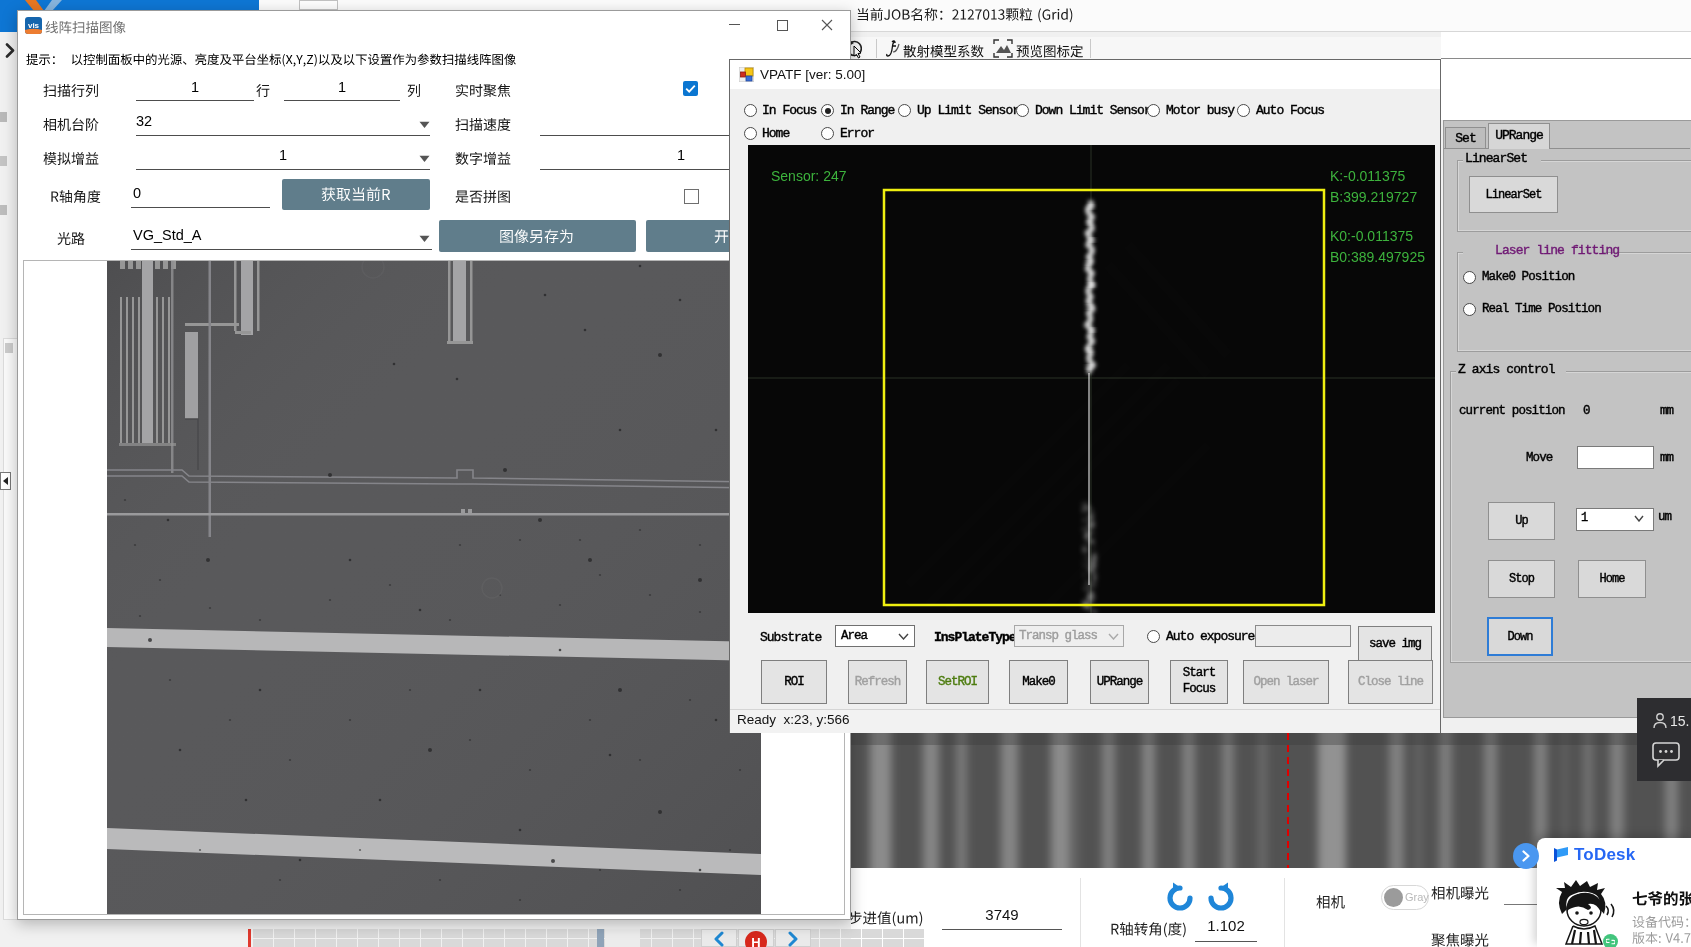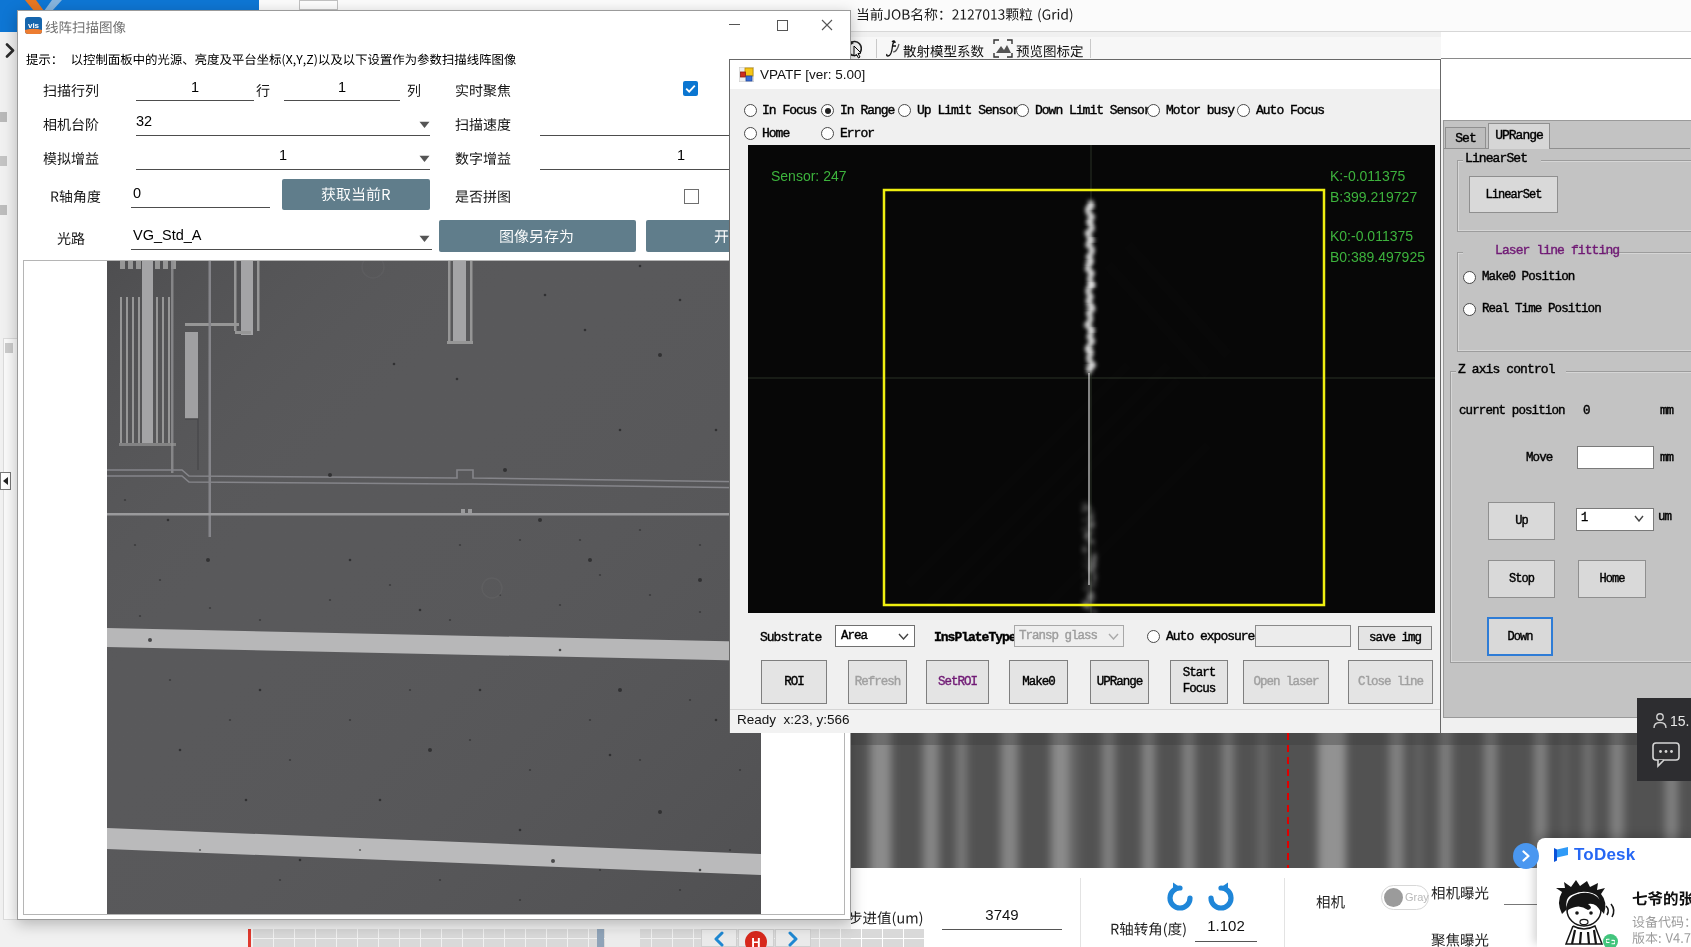--- a/index.html
+++ b/index.html
@@ -642,24 +642,24 @@
   </svg>
 <div class="abs mono" style="left:934px;top:630px;font-size:13px;font-weight:bold">InsPlateType</div>
 <div class="abs" style="left:1014px;top:625px;width:110px;height:22px;background:#efefef;border:1px solid #a8a8a8;box-sizing:border-box"></div>
 <div class="abs mono" style="left:1019px;top:629px;font-size:12.5px;color:#9d9d9d">Transp glass</div>
 <svg class="abs" style="left:1108px;top:633px" width="11" height="7" viewBox="0 0 11 7">
     <path d="M1 1 L5.5 6 L10 1" fill="none" stroke="#aaa" stroke-width="1.4"></path>
   </svg>
 <div class="abs radio" style="left:1147px;top:630px"></div>
 <div class="abs mono" style="left:1166px;top:629px;font-size:13px">Auto exposure</div>
 <div class="abs" style="left:1255px;top:625px;width:96px;height:22px;background:#ececec;border:1px solid #8a8a8a;box-sizing:border-box"></div>
-<div class="abs wb ctr mono" style="left:1358px;top:626px;width:74px;height:24px;font-size:12.5px;box-sizing:border-box">save img</div>
+<div class="abs wb ctr mono" style="left:1358px;top:626px;width:74px;height:35px;font-size:12.5px;box-sizing:border-box">save img</div>
 <div class="abs wb ctr mono" style="left:761px;top:660px;width:66px;height:44px;font-size:12.5px;color:#000;text-align:center;box-sizing:border-box">ROI</div>
 <div class="abs wb ctr mono" style="left:848px;top:660px;width:59px;height:44px;font-size:12.5px;color:#a0a0a0;text-align:center;box-sizing:border-box">Refresh</div>
-<div class="abs wb ctr mono" style="left:926px;top:660px;width:63px;height:44px;font-size:12.5px;color:#701a75;text-align:center;box-sizing:border-box">SetROI</div>
+<div class="abs wb ctr mono" style="left:926px;top:660px;width:63px;height:44px;font-size:12.5px;color:#4d7c0f;text-align:center;box-sizing:border-box">SetROI</div>
 <div class="abs wb ctr mono" style="left:1009px;top:660px;width:59px;height:44px;font-size:12.5px;color:#000;text-align:center;box-sizing:border-box">Make0</div>
 <div class="abs wb ctr mono" style="left:1090px;top:660px;width:59px;height:44px;font-size:12.5px;color:#000;text-align:center;box-sizing:border-box">UPRange</div>
 <div class="abs wb ctr mono" style="left:1170px;top:660px;width:58px;height:44px;font-size:12.5px;color:#000;line-height:1.25;text-align:center;box-sizing:border-box">Start<br>Focus</div>
 <div class="abs wb ctr mono" style="left:1243px;top:660px;width:86px;height:44px;font-size:12.5px;color:#a0a0a0;text-align:center;box-sizing:border-box">Open laser</div>
 <div class="abs wb ctr mono" style="left:1348px;top:660px;width:85px;height:44px;font-size:12.5px;color:#a0a0a0;text-align:center;box-sizing:border-box">Close line</div>
 <div class="abs" style="left:730px;top:709px;width:710px;height:23px;background:#f2f2f2;border-top:1px solid #d5d5d5"></div>
 <div class="abs" style="left:737px;top:712px;font-size:13.5px;color:#111">Ready&nbsp;&nbsp;x:23, y:566</div>
 <div class="abs" style="left:1637px;top:698px;width:54px;height:83px;background:#2d2d30"></div>
 <svg class="abs" style="left:1652px;top:712px" width="16" height="17" viewBox="0 0 16 17">
     <circle cx="8" cy="5" r="3.2" fill="none" stroke="#cfcfcf" stroke-width="1.4"></circle>

